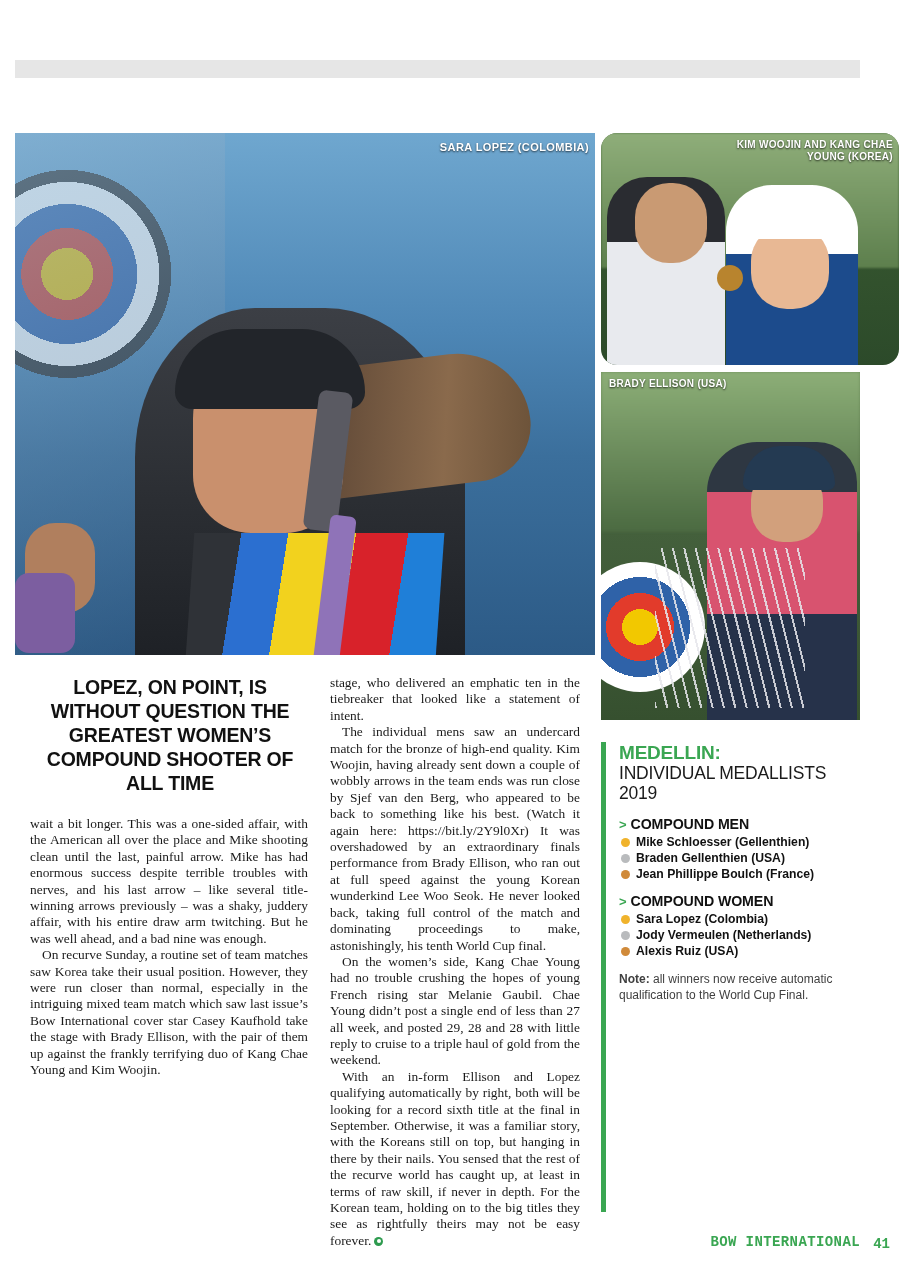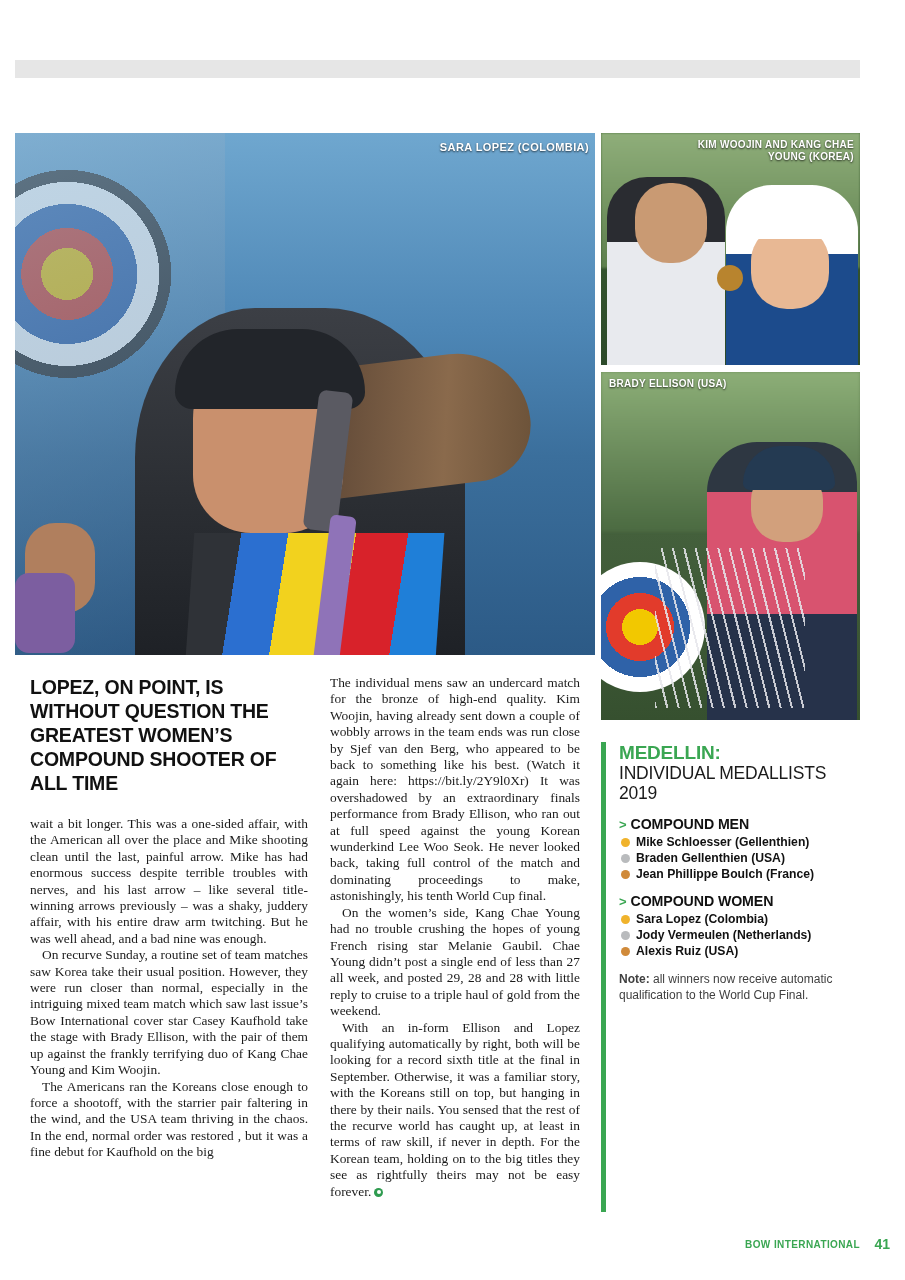--- a/index.html
+++ b/index.html
@@ -153,24 +153,25 @@
     font-size: 11px;
     letter-spacing: .4px;
     text-shadow: 0 1px 2px rgba(0,0,0,.7);
   }
 
   
   .photo-tr {
     position: absolute;
     left: 601px;
     top: 133px;
-    width: 259px;
+    width: 298px;
     height: 232px;
     overflow: hidden;
     background: linear-gradient(180deg, #4d6f3f 0%, #36562f 40%, #2c4a2a 100%);
+    border-radius: 16px;
   }
   .photo-tr .sky {
     position: absolute; left:0; top:0; width:100%; height:58%;
     background: linear-gradient(180deg,#8fae7a,#5d7f4d);
     filter: blur(1px);
   }
   .photo-tr .man {
     position: absolute; left: 6px; top: 44px; width: 118px; height: 190px;
     background: linear-gradient(180deg,#2a2c31 0 34%, #e8eaee 34% 100%);
     border-radius: 40px 40px 0 0;
@@ -261,21 +262,21 @@
     letter-spacing: .3px;
     text-shadow: 0 1px 2px rgba(0,0,0,.75);
   }
 
   
   .headline {
     position: absolute;
     left: 30px;
     top: 675px;
     width: 280px;
-    text-align: left;
+    text-align: center;
     font-family: "Liberation Sans", sans-serif;
     font-weight: bold;
     font-size: 19.5px;
     line-height: 24px;
     letter-spacing: -0.2px;
     color: #111111;
   }
 
   
   .col {
@@ -397,31 +398,31 @@
     color: #404040;
     width: 238px;
   }
   .note b { font-weight: bold; }
 
   
   .footer {
     position: absolute;
     right: 45px;
     bottom: 30px;
-    font-family: Liberation Sans, sans-serif;
-    font-weight: bold;
-    font-size: 10px;
+    font-family: Liberation Mono, monospace;
+    font-weight: bold;
+    font-size: 14px;
     letter-spacing: .4px;
     color: #3aa652;
   }
   .folio {
     position: absolute;
     right: 15px;
     bottom: 28px;
-    font-family: Liberation Sans, sans-serif;
+    font-family: Liberation Mono, monospace;
     font-weight: bold;
     font-size: 14px;
     color: #3aa652;
   }
 </style>
 </head>
 <body>
 
 <div class="page">
 
@@ -461,24 +462,24 @@
     <div class="cap2"></div>
     <div class="arrows"></div>
     <div class="cap-br">BRADY ELLISON (USA)</div>
   </div>
 
   <div class="headline">LOPEZ, ON POINT, IS WITHOUT QUESTION THE GREATEST WOMEN’S COMPOUND SHOOTER OF ALL TIME</div>
 
   <div class="col col-1">
     <p>wait a bit longer. This was a one-sided affair, with the American all over the place and Mike shooting clean until the last, painful arrow. Mike has had enormous success despite terrible troubles with nerves, and his last arrow – like several title-winning arrows previously – was a shaky, juddery affair, with his entire draw arm twitching. But he was well ahead, and a bad nine was enough.</p>
     <p>On recurve Sunday, a routine set of team matches saw Korea take their usual position. However, they were run closer than normal, especially in the intriguing mixed team match which saw last issue’s Bow International cover star Casey Kaufhold take the stage with Brady Ellison, with the pair of them up against the frankly terrifying duo of Kang Chae Young and Kim Woojin.</p>
-    <p>The Americans ran the Koreans close enough to force a shootoff, with the starrier pair faltering in the wind, and the USA team thriving in the chaos. In the end, normal order was restored , but it was a fine debut for Kaufhold on the big</p>
   </div>
 
   <div class="col col-2">
+    <p>stage, who delivered an emphatic ten in the tiebreaker that looked like a statement of intent.</p>
     <p>The individual mens saw an undercard match for the bronze of high-end quality. Kim Woojin, having already sent down a couple of wobbly arrows in the team ends was run close by Sjef van den Berg, who appeared to be back to something like his best. (Watch it again here: https://bit.ly/2Y9l0Xr) It was overshadowed by an extraordinary finals performance from Brady Ellison, who ran out at full speed against the young Korean wunderkind Lee Woo Seok. He never looked back, taking full control of the match and dominating proceedings to make, astonishingly, his tenth World Cup final.</p>
     <p>On the women’s side, Kang Chae Young had no trouble crushing the hopes of young French rising star Melanie Gaubil. Chae Young didn’t post a single end of less than 27 all week, and posted 29, 28 and 28 with little reply to cruise to a triple haul of gold from the weekend.</p>
     <p><span>With an in-form Ellison and Lopez qualifying automatically by right, both will be looking for a record sixth title at the final in September. Otherwise, it was a familiar story, with the Koreans still on top, but hanging in there by their nails. You sensed that the rest of the recurve world has caught up, at least in terms of raw skill, if never in depth. For the Korean team, holding on to the big titles they see as rightfully theirs may not be easy forever.</span><span class="endmark"></span></p>
   </div>
 
   <div class="medal-box">
     <div class="medal-rule"></div>
     <div class="medal-inner">
       <div class="medal-title">MEDELLIN:</div>
       <div class="medal-sub">INDIVIDUAL MEDALLISTS 2019</div>

